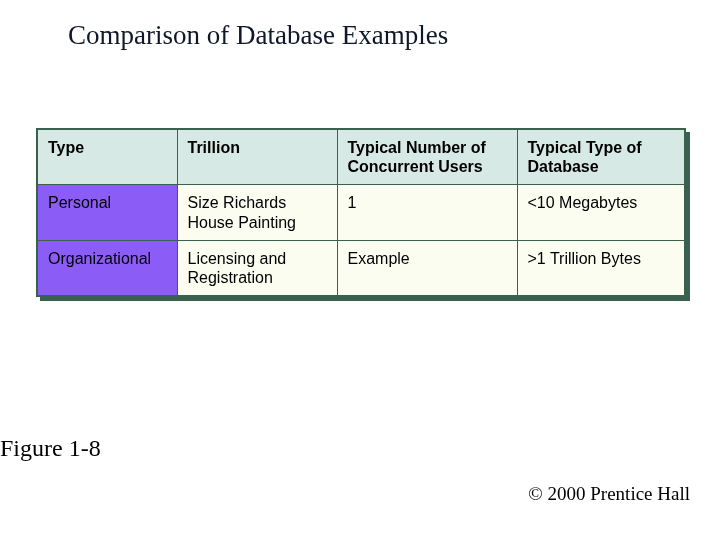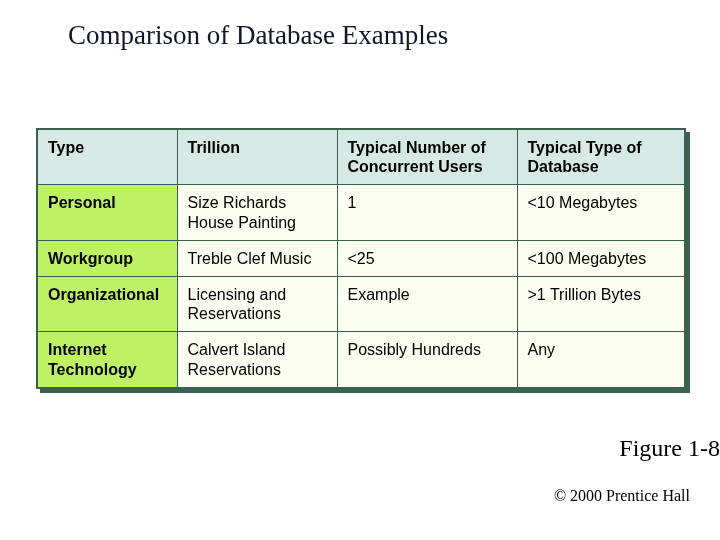--- a/index.html
+++ b/index.html
@@ -53,39 +53,39 @@
     font-size: 16px;
     line-height: 1.2;
     text-align: left;
   }
   .tbl thead th {
     background: #d7e9e4;
     font-weight: bold;
     color: #000;
   }
   .tbl tbody td:first-child {
-    background: #bef264;
-    font-weight: bold;
+    background: #8b5cf6;
+    font-weight: normal;
   }
   .caption {
     position: absolute;
     top: 435px;
     left: 0;
     width: 100%;
-    text-align: right;
+    text-align: left;
     font-family: "Comic Sans MS", "Comic Sans", cursive;
     font-size: 24px;
     color: #000;
   }
   .copyright {
     position: absolute;
     bottom: 35px;
     right: 30px;
     font-family: "Comic Sans MS", "Comic Sans", cursive;
-    font-size: 16px;
+    font-size: 19px;
     color: #000;
   }
 </style>
 </head>
 <body>
 
 <div class="slide">
 
   <div class="title">Comparison of Database Examples</div>
 
@@ -106,36 +106,24 @@
         </tr>
       </thead>
       <tbody>
         <tr>
           <td>Personal</td>
           <td>Size Richards House Painting</td>
           <td>1</td>
           <td>&lt;10 Megabytes</td>
         </tr>
         <tr>
-          <td>Workgroup</td>
-          <td>Treble Clef Music</td>
-          <td>&lt;25</td>
-          <td>&lt;100 Megabytes</td>
-        </tr>
-        <tr>
           <td>Organizational</td>
-          <td>Licensing and Reservations</td>
+          <td>Licensing and Registration</td>
           <td>Example</td>
           <td>&gt;1 Trillion Bytes</td>
-        </tr>
-        <tr>
-          <td>Internet Technology</td>
-          <td>Calvert Island Reservations</td>
-          <td>Possibly Hundreds</td>
-          <td>Any</td>
         </tr>
       </tbody>
     </table>
   </div>
 
   <div class="caption">Figure 1-8</div>
 
   <div class="copyright">© 2000 Prentice Hall</div>
 
 </div>

